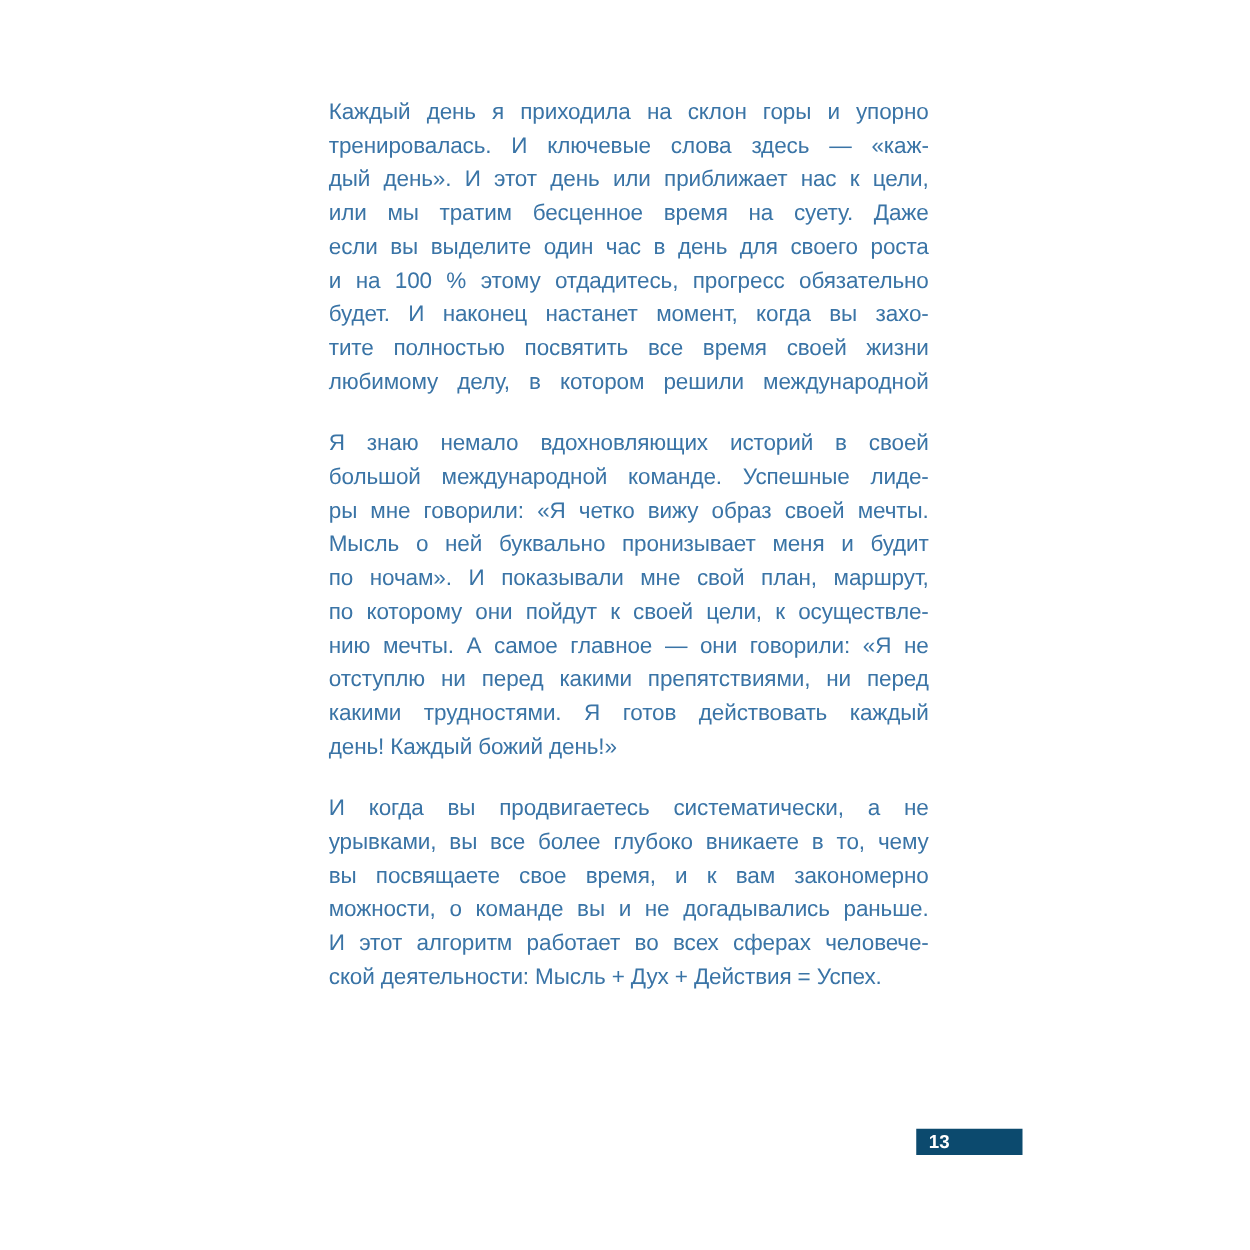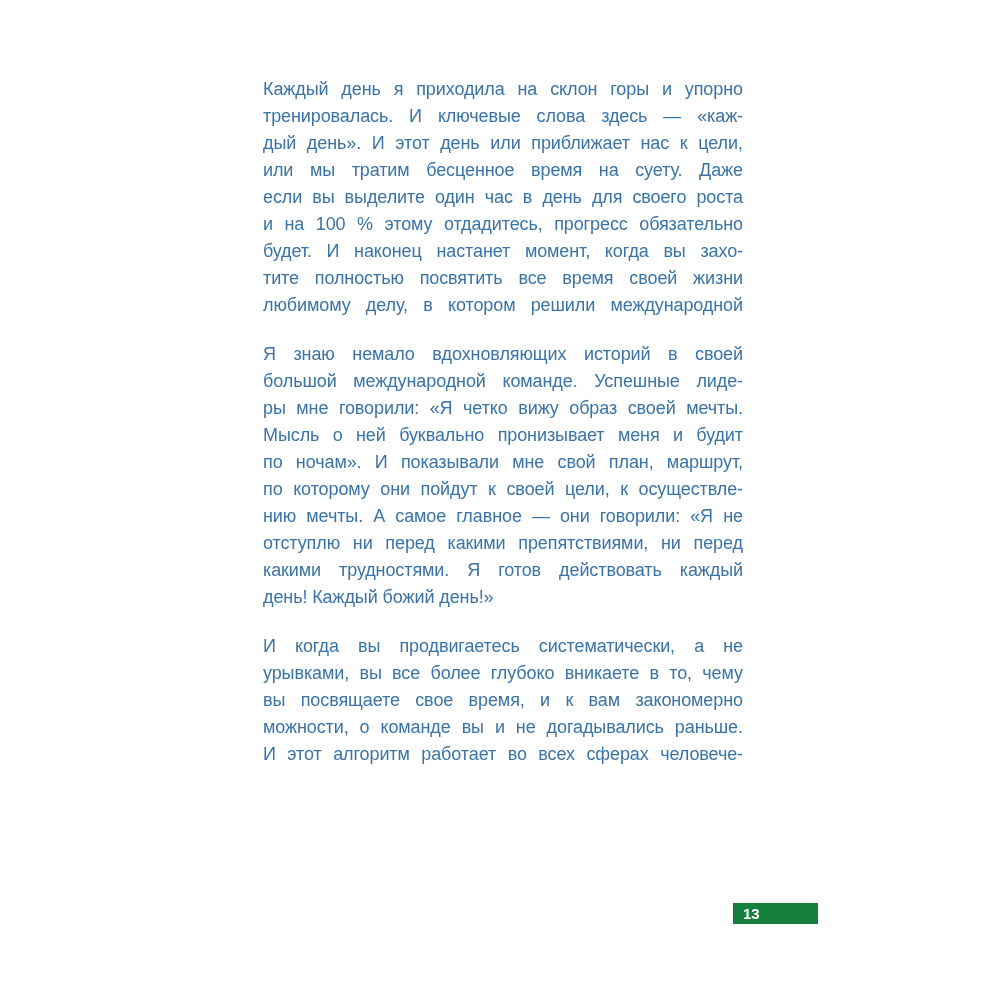--- a/index.html
+++ b/index.html
@@ -38,21 +38,21 @@
     justify-content: space-between;
   }
   .page-number-badge {
     position: absolute;
     left: 733px;
     top: 903px;
     width: 85px;
     height: 21px;
     box-sizing: border-box;
     padding-left: 10px;
-    background: #15803d;
+    background: #0c4a6e;
     color: #ffffff;
     font-size: 15px;
     line-height: 21px;
     font-weight: bold;
   }
 </style>
 </head>
 <body>
 
 <div class="page">
@@ -285,20 +285,21 @@
         <div class="line just">
           <span>И</span>
           <span>этот</span>
           <span>алгоритм</span>
           <span>работает</span>
           <span>во</span>
           <span>всех</span>
           <span>сферах</span>
           <span>человече-</span>
         </div>
+        <div class="line">ской деятельности: Мысль + Дух + Действия = Успех.</div>
       </div>
     </div>
 
   <div class="page-number-badge">
     <span>13</span>
   </div>
 
 </div>
 
 </body></html>

